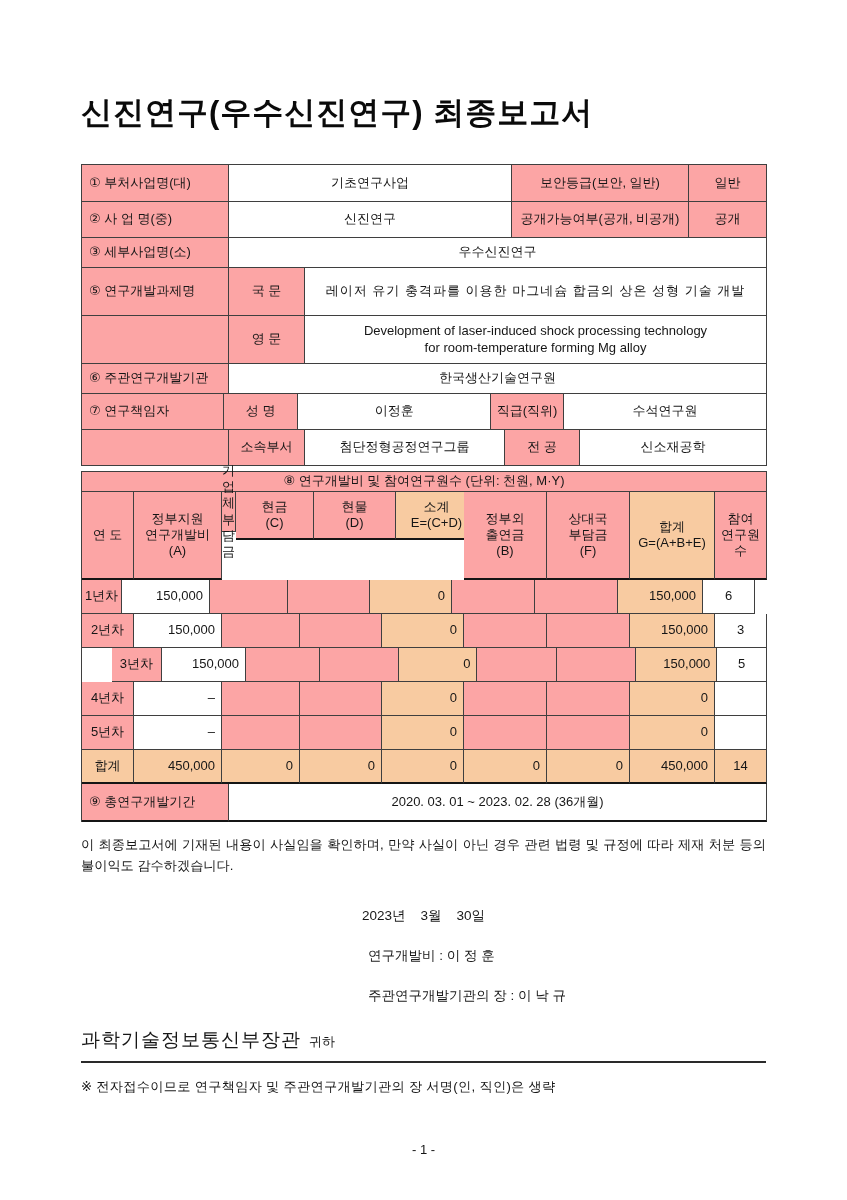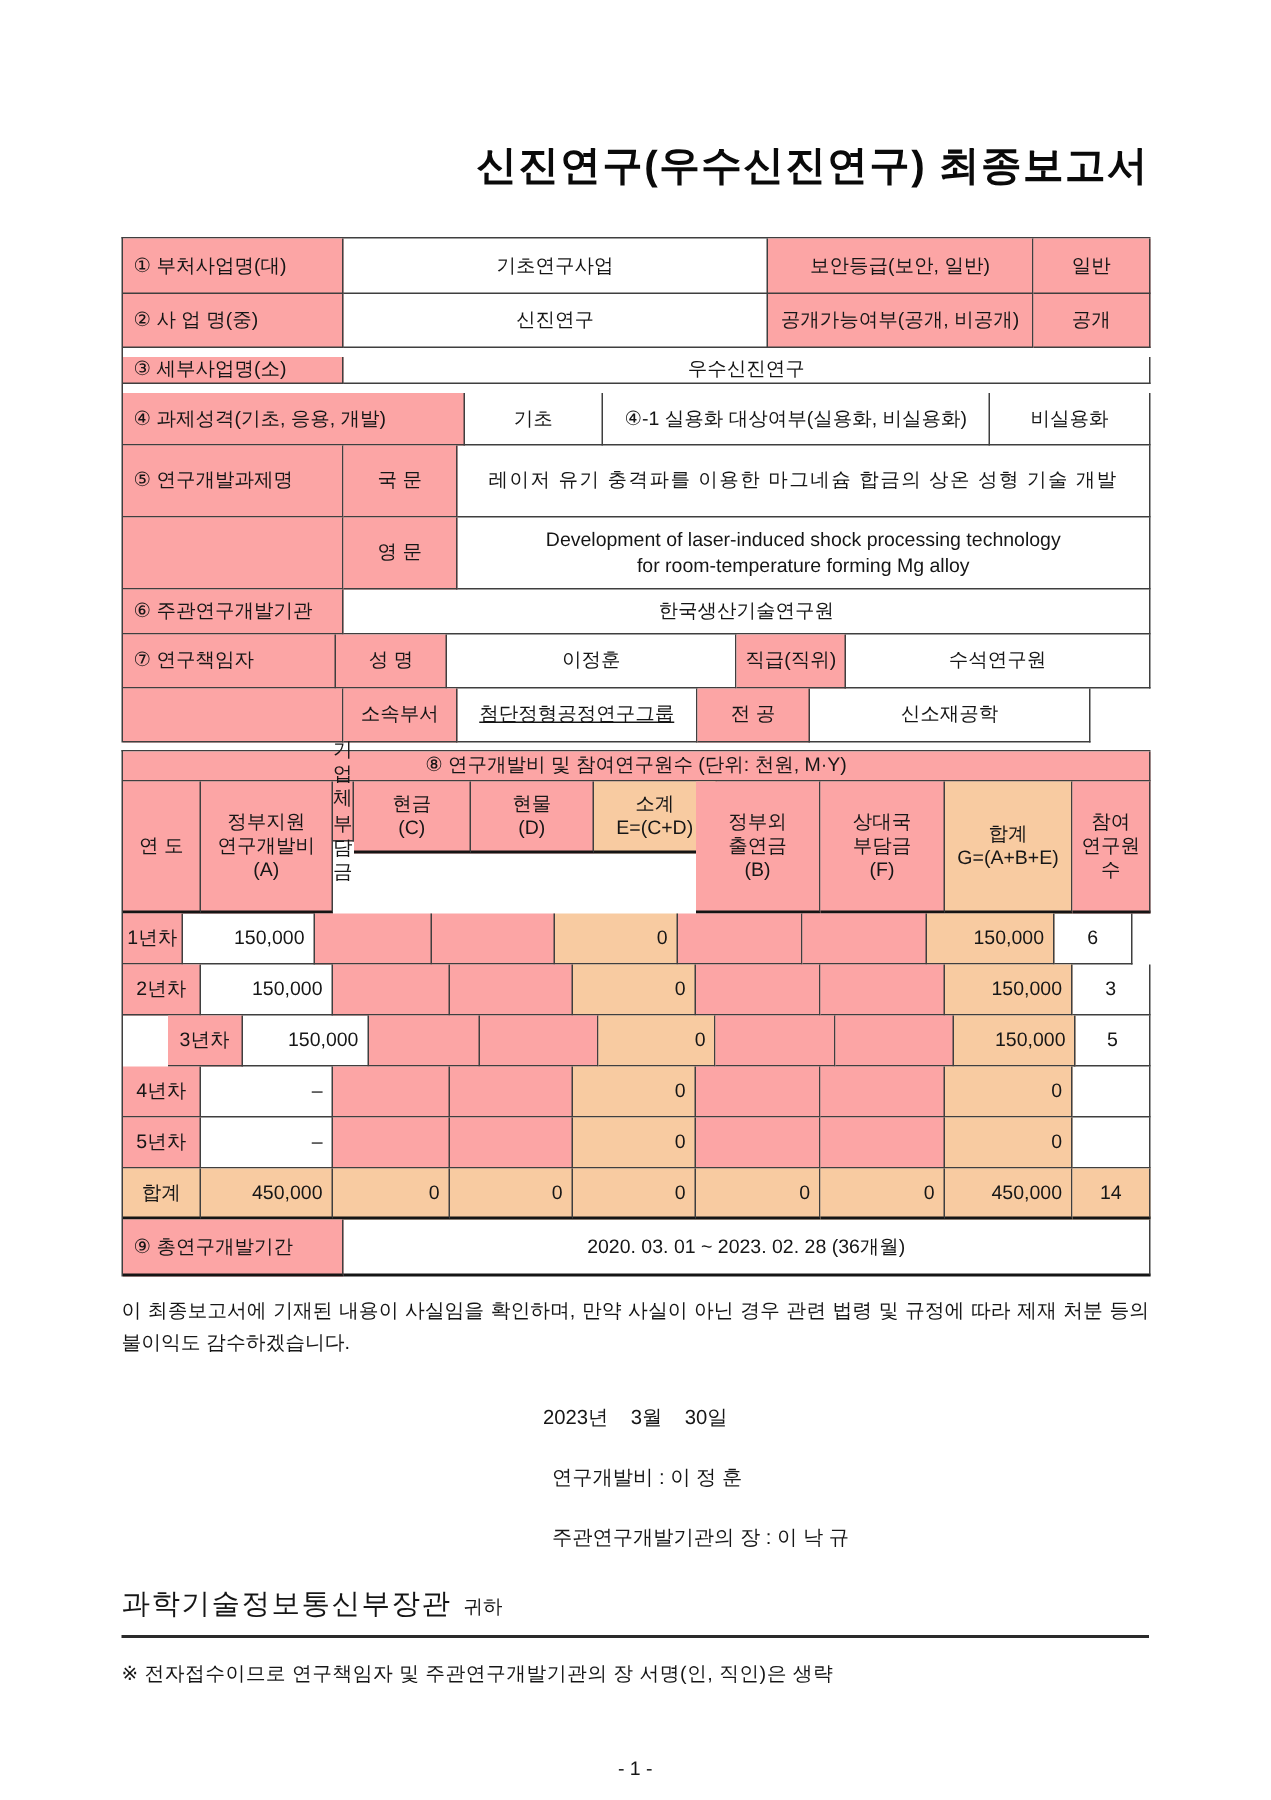--- a/index.html
+++ b/index.html
@@ -3,21 +3,21 @@
 <meta charset="utf-8">
 <style>
   html,body{margin:0;padding:0;}
   body{
     width:847px;height:1200px;background:#ffffff;overflow:hidden;
     font-family:"Liberation Sans","DejaVu Sans",sans-serif;
     color:#161616;font-size:13px;
   }
   .page{width:685px;margin:0 auto;padding-top:92px;}
   .doc-title{
-    text-align:right;font-size:27px;font-weight:bold;letter-spacing:1px;
+    text-align:left;font-size:31px;font-weight:bold;letter-spacing:1px;
     margin-bottom:30px;color:#0a0a0a;
   }
   .tbl{border-top:1px solid #3f3f3f;border-left:1px solid #3f3f3f;width:685px;}
   .row{display:flex;}
   .c{
     box-sizing:border-box;border-right:1px solid #3f3f3f;border-bottom:1px solid #3f3f3f;
     display:flex;align-items:center;justify-content:center;text-align:center;
     line-height:1.25;
   }
   .gray{background:#fca5a5;}
@@ -56,29 +56,23 @@
       <div class="c" style="width:283px;">기초연구사업</div>
       <div class="c gray" style="width:177px;">보안등급(보안, 일반)</div>
       <div class="c gray" style="width:78px;">일반</div>
     </div>
     <div class="row" style="height:36px;">
       <div class="c gray lbl" style="width:147px;">② 사  업  명(중)</div>
       <div class="c" style="width:283px;">신진연구</div>
       <div class="c gray" style="width:177px;">공개가능여부(공개, 비공개)</div>
       <div class="c gray" style="width:78px;">공개</div>
     </div>
-    <div class="row" style="height:30px;align-items:center;">
+    <div class="row" style="height:30px;">
       <div class="c gray lbl" style="width:147px;">③ 세부사업명(소)</div>
       <div class="c" style="width:538px;">우수신진연구</div>
-    </div>
-    <div class="row" style="height:35px;">
-      <div class="c gray lbl" style="width:228px;">④ 과제성격(기초, 응용, 개발)</div>
-      <div class="c" style="width:92px;">기초</div>
-      <div class="c" style="width:258px;">④-1 실용화 대상여부(실용화, 비실용화)</div>
-      <div class="c" style="width:107px;">비실용화</div>
     </div>
     <div class="row" style="height:48px;">
       <div class="c gray lbl" style="width:147px;">⑤ 연구개발과제명</div>
       <div class="c gray" style="width:76px;">국 문</div>
       <div class="c sp" style="width:462px;">레이저 유기 충격파를 이용한 마그네슘 합금의 상온 성형 기술 개발</div>
     </div>
     <div class="row" style="height:48px;">
       <div class="c gray lbl" style="width:147px;"></div>
       <div class="c gray" style="width:76px;">영 문</div>
       <div class="c pre" style="width:462px;">Development of laser-induced shock processing technology
@@ -91,21 +85,21 @@
     <div class="row" style="height:36px;">
       <div class="c gray lbl" style="width:147px;text-align:center;">⑦ 연구책임자</div>
       <div class="c gray" style="width:76px;">성 명</div>
       <div class="c" style="width:200px;">이정훈</div>
       <div class="c gray" style="width:75px;">직급(직위)</div>
       <div class="c" style="width:210px;">수석연구원</div>
     </div>
     <div class="row" style="height:36px;">
       <div class="c gray lbl" style="width:147px;"></div>
       <div class="c gray" style="width:76px;">소속부서</div>
-      <div class="c" style="width:160px;text-decoration:underline;">첨단정형공정연구그룹</div>
+      <div class="c" style="width:200px;">첨단정형공정연구그룹</div>
       <div class="c gray" style="width:75px;">전 공</div>
       <div class="c" style="width:187px;">신소재공학</div>
     </div>
   </div>
 
   <div class="gap"></div>
 
   <div class="tbl">
     <div class="row" style="height:20px;">
       <div class="c gray" style="width:685px;">⑧ 연구개발비 및 참여연구원수 (단위: 천원, M·Y)</div>

